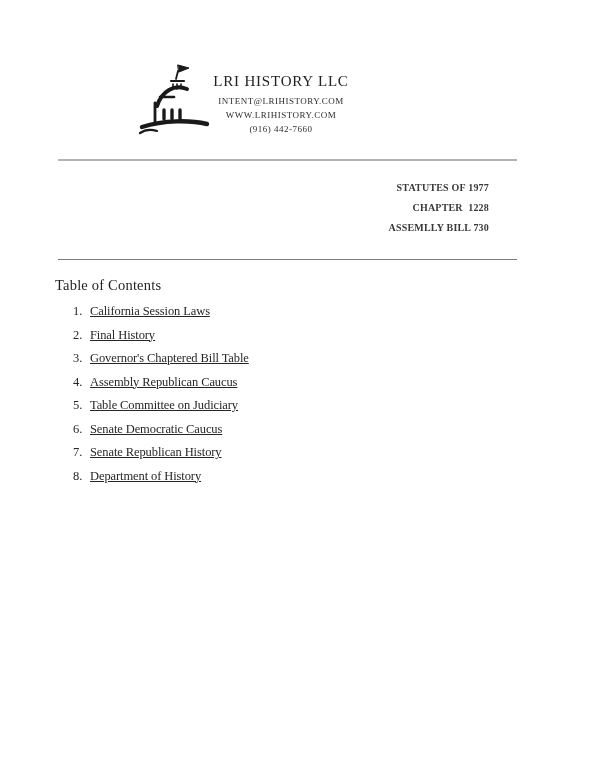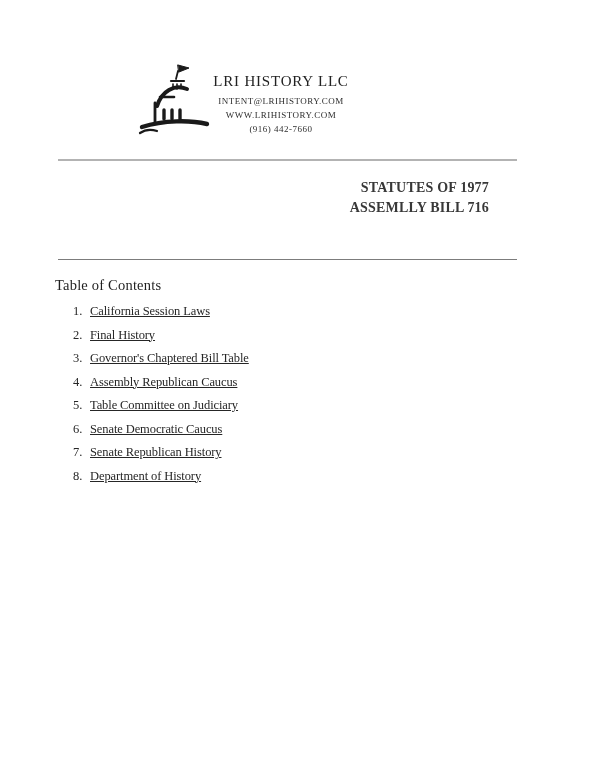--- a/index.html
+++ b/index.html
@@ -57,21 +57,21 @@
   .rule-top { top: 159px; height: 2px; background: #b3b3b3; }
   .rule-bottom { top: 259px; height: 1px; background: #7c7c7c; }
 
   
   .reference {
     position: absolute;
     right: 111px;
     top: 178px;
     text-align: right;
     font-weight: bold;
-    font-size: 14px;
+    font-size: 10px;
     line-height: 20px;
     color: #383838;
     letter-spacing: 0.2px;
   }
   .reference .pre { white-space: pre; }
 
   
   .toc-title {
     position: absolute;
     left: 55px;
@@ -142,21 +142,22 @@
       <div>INTENT@LRIHISTORY.COM</div>
       <div>WWW.LRIHISTORY.COM</div>
       <div>(916) 442-7660</div>
     </div>
   </div>
 
   <div class="rule rule-top"></div>
 
   <div class="reference">
     <div>STATUTES OF 1977</div>
-    <div>ASSEMLLY BILL 716</div>
+    <div class="pre">CHAPTER  1228</div>
+    <div>ASSEMLLY BILL 730</div>
   </div>
 
   <div class="rule rule-bottom"></div>
 
   <div class="toc-title">Table of Contents</div>
 
   <ol class="toc-list">
     <li>California Session Laws</li>
     <li>Final History</li>
     <li>Governor's Chaptered Bill Table</li>

